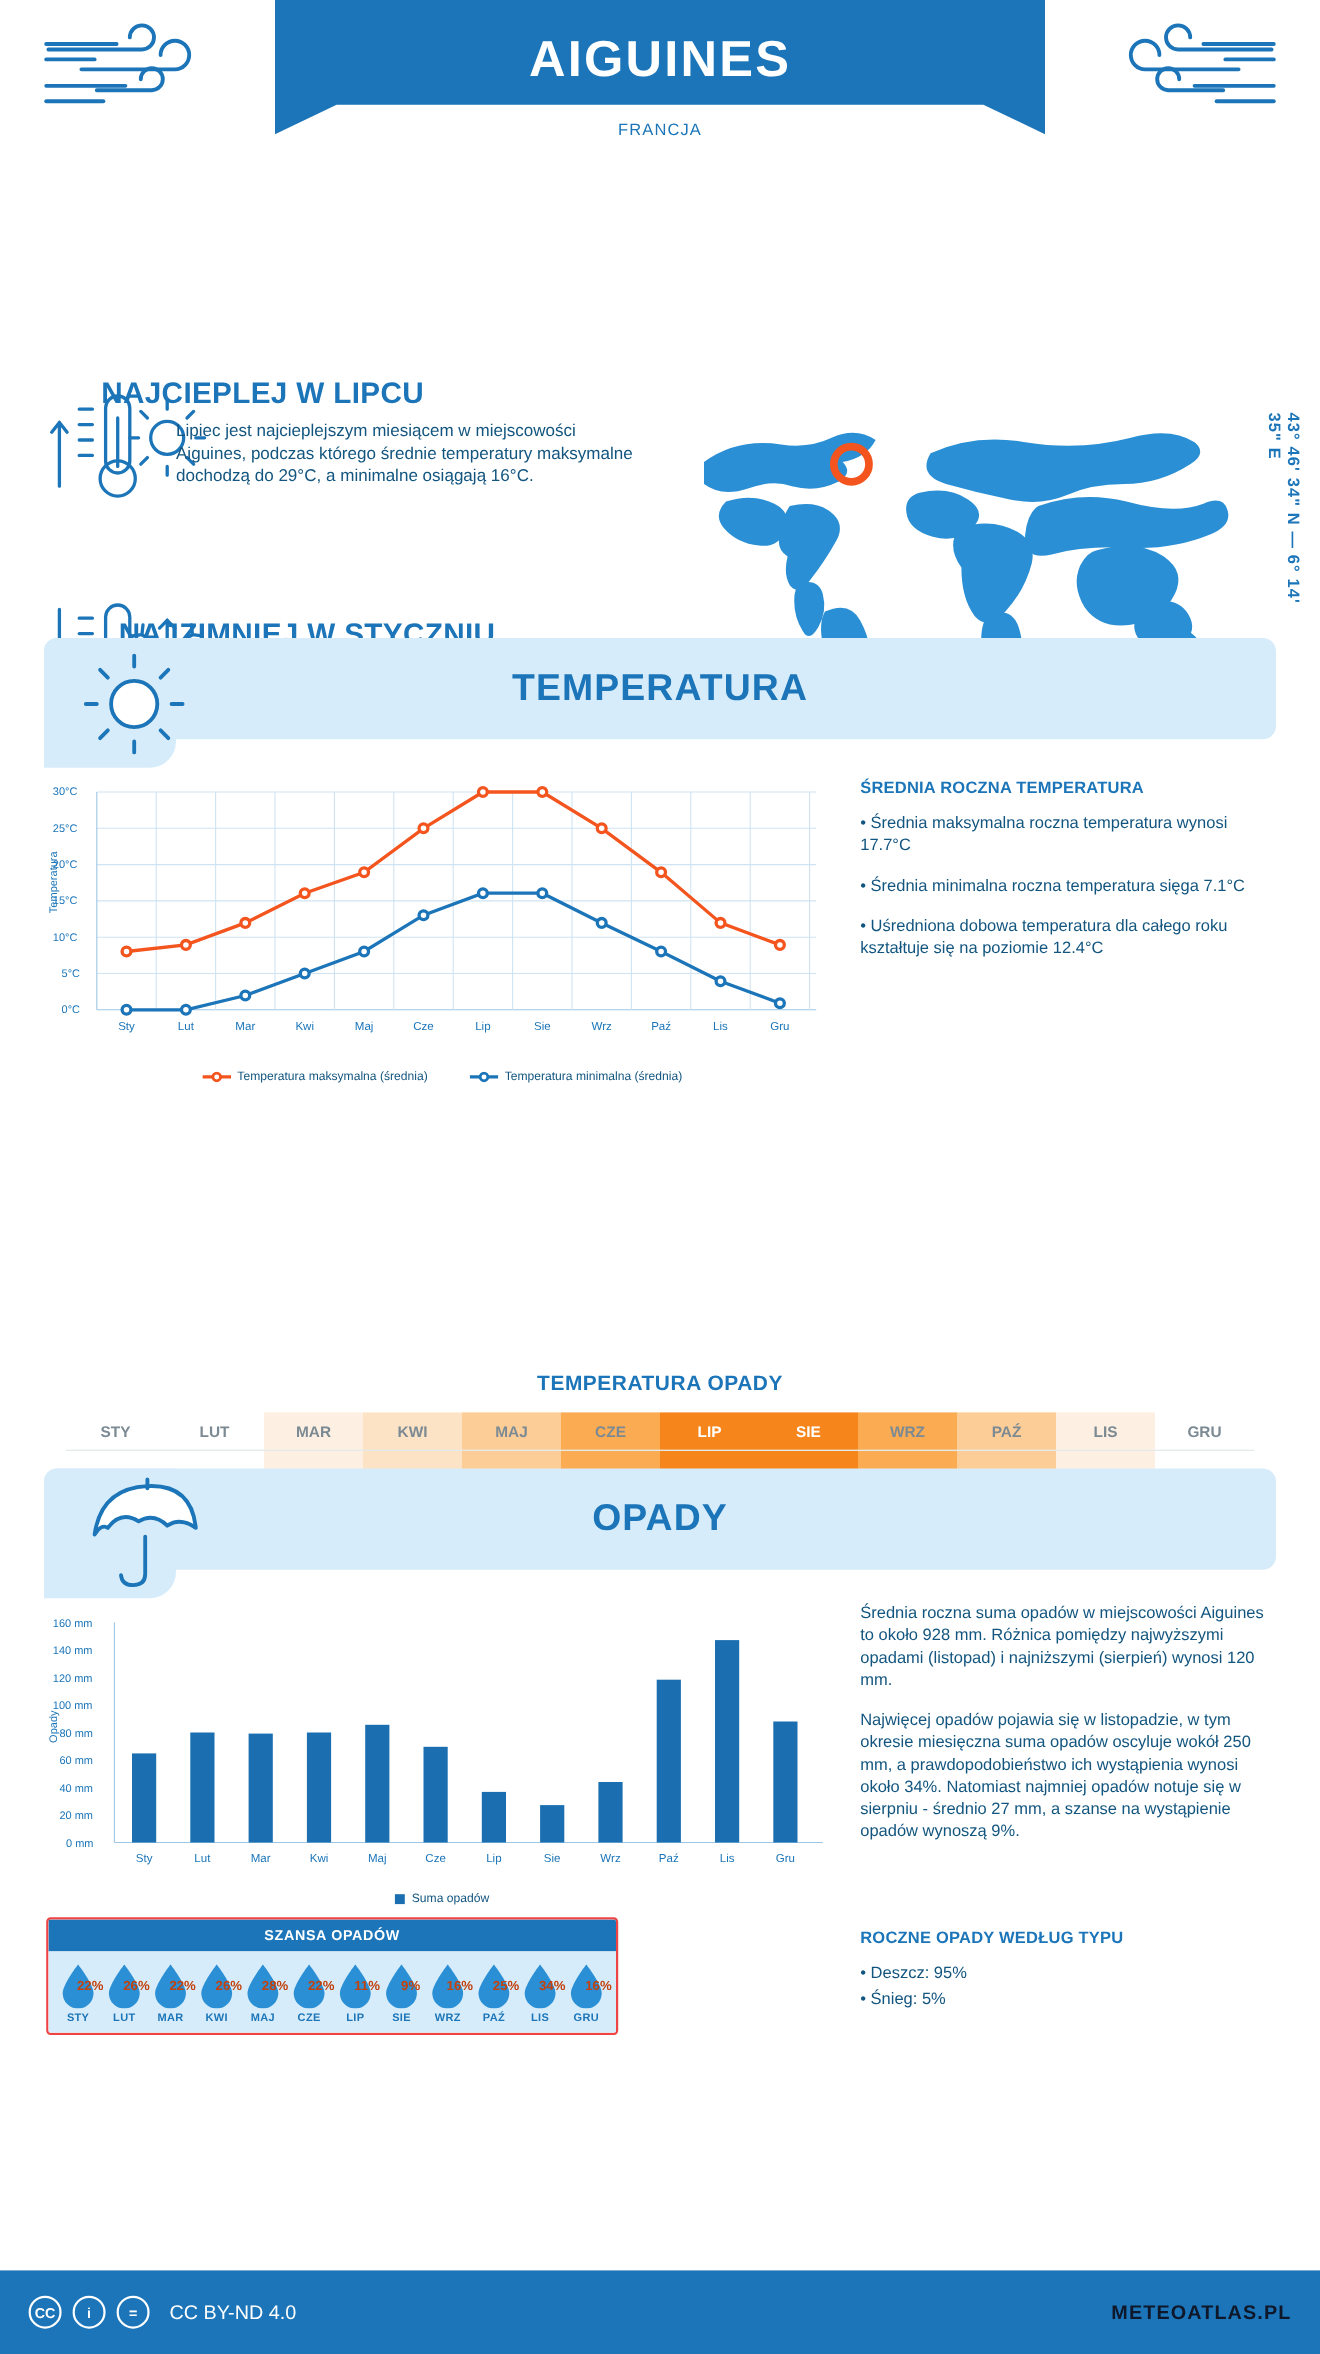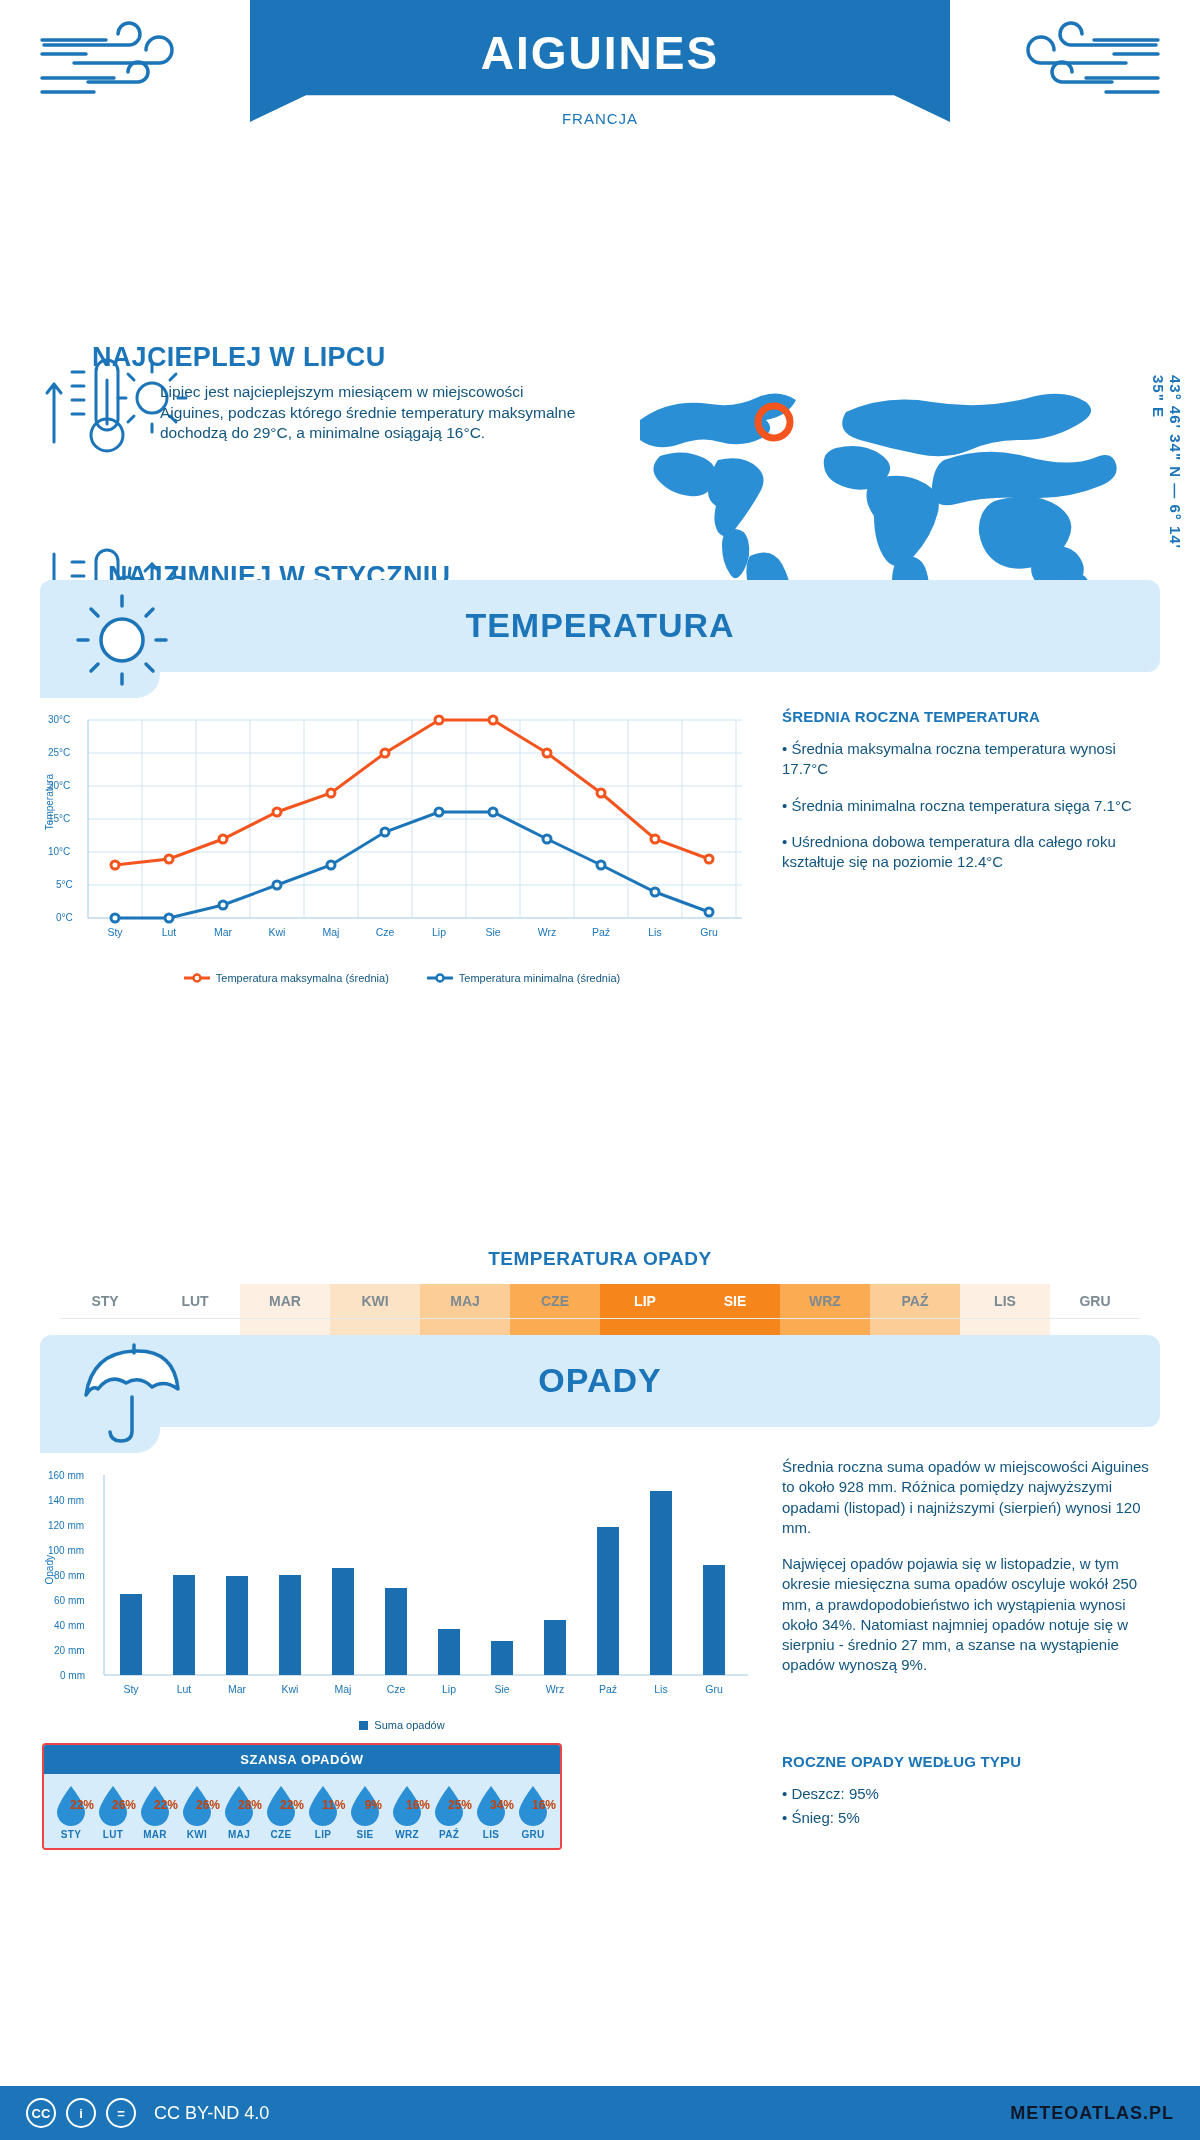--- a/index.html
+++ b/index.html
@@ -95,21 +95,21 @@
   .drop { position:relative; width:34px; height:42px; margin:0 auto; }
   .drop svg { display:block; }
   .drop span {
     position:absolute; left:16px; right:0; top:14px; text-align:right;
     font-size:12px; font-weight:bold; color:#c2410c;
   }
   .rc-month { font-size:10px; font-weight:bold; color:#1b75b8; margin-top:3px; letter-spacing:.3px;}
 
   
   .footer {
-    position:absolute; left:0; bottom:0; width:1200px; height:54px; background:#1b75b8;
+    position:absolute; left:0; bottom:0; width:1200px; height:76px; background:#1b75b8;
     display:flex; align-items:center; justify-content:space-between; padding:0 26px;
   }
   .footer-left { display:flex; align-items:center; gap:10px; }
   .cc-badge {
     width:30px; height:30px; border-radius:50%; border:2px solid #ffffff; color:#ffffff;
     display:flex; align-items:center; justify-content:center; font-size:13px; font-weight:bold;
   }
   .footer-text { color:#ffffff; font-size:18px; margin-left:8px; }
   .footer-brand { color:#0f172a; font-size:18px; font-weight:bold; letter-spacing:1px; }
 </style>

